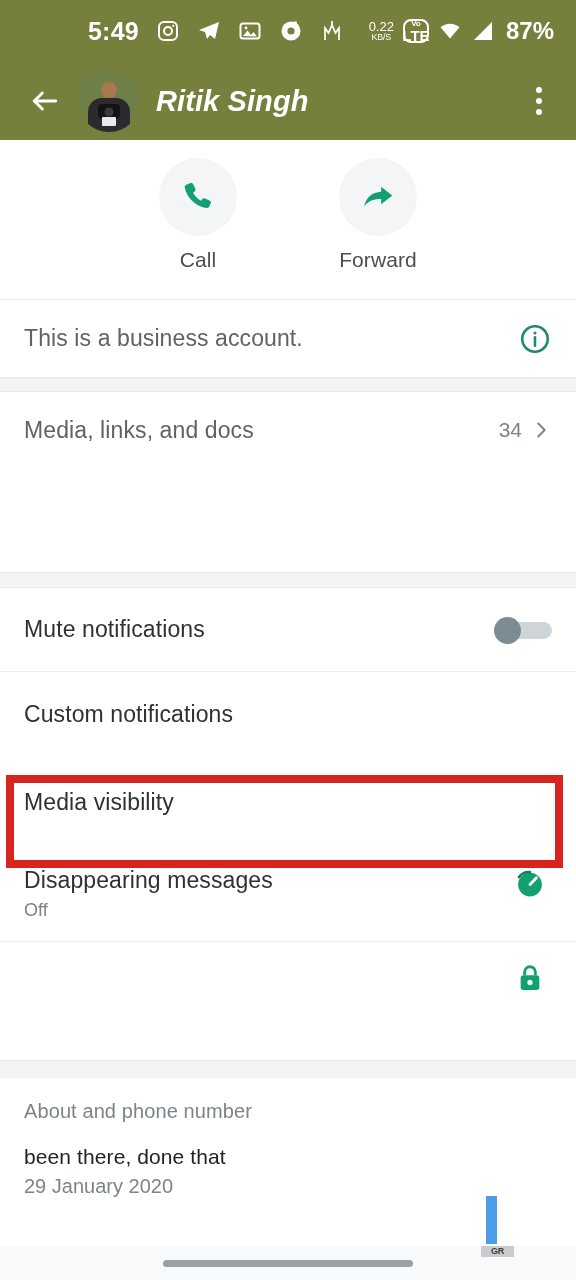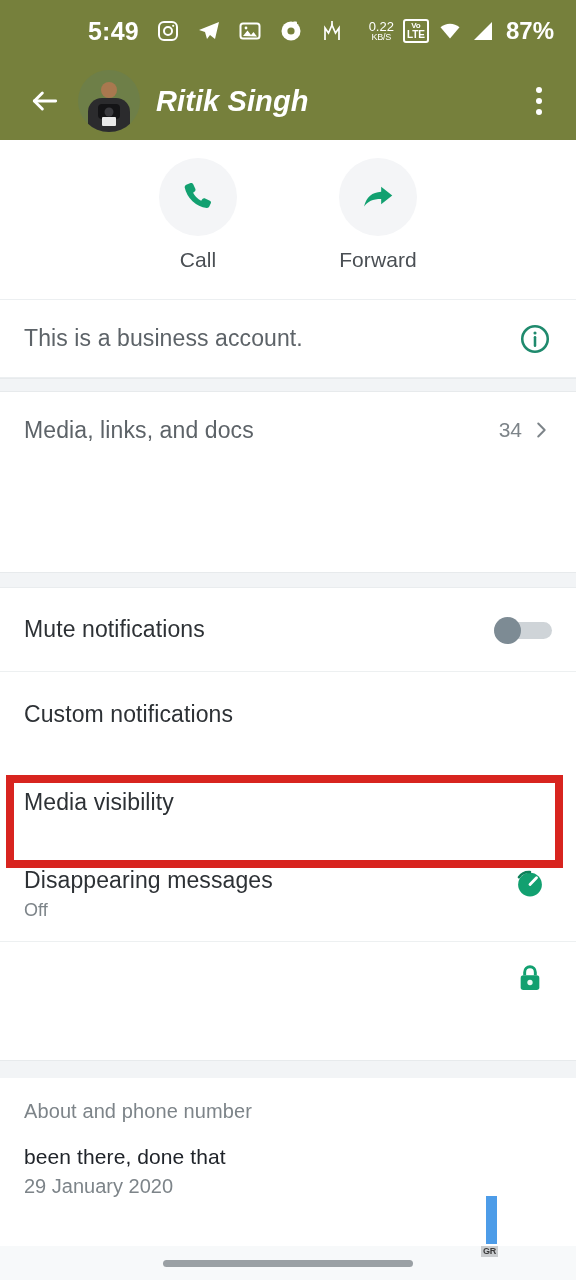--- a/index.html
+++ b/index.html
@@ -29,27 +29,27 @@
   .sb-clock { font-size: 25px; font-weight: 700; letter-spacing: .2px; line-height: 1; }
   .sb-icon { width: 24px; height: 24px; display: block; }
   .sb-right { margin-left: auto; display: flex; align-items: center; gap: 9px; }
   .sb-rate {
     text-align: center; line-height: 1.0;
     font-weight: 400;
   }
   .sb-rate .r1 { font-size: 13px; display: block; }
   .sb-rate .r2 { font-size: 9px; display: block; letter-spacing: -.2px; }
   .sb-volte {
-    border: 2px solid #ffffff; border-radius: 3px;
+    border: 2px solid #ffffff; border-radius: 8px;
     width: 26px; height: 24px;
     display: flex; flex-direction: column; align-items: center; justify-content: center;
     line-height: 1;
   }
   .sb-volte .v1 { font-size: 8px; font-weight: 700; }
-  .sb-volte .v2 { font-size: 10px; font-weight: 700; }
+  .sb-volte .v2 { font-size: 15px; font-weight: 700; }
   .sb-batt { font-size: 24px; font-weight: 700; margin-left: 2px; }
 
   
   .appbar {
     height: 78px;
     background: #76803c;
     display: flex;
     align-items: center;
     padding: 0 14px 0 22px;
   }
@@ -251,21 +251,21 @@
     z-index: 30;
   }
   .watermark {
     position: absolute;
     left: 481px; top: 1246px;
     font-size: 9px; font-weight: 700;
     color: #3a3a3a;
     background: #c9ccce;
     letter-spacing: -.3px;
     line-height: 11px;
-    padding: 0 2px;
+    padding: 0 10px;
     z-index: 30;
   }
 
   
   .navbar {
     position: absolute;
     left: 0; bottom: 0;
     width: 576px; height: 34px;
     background: #f7f9fa;
     display: flex; align-items: center; justify-content: center;

